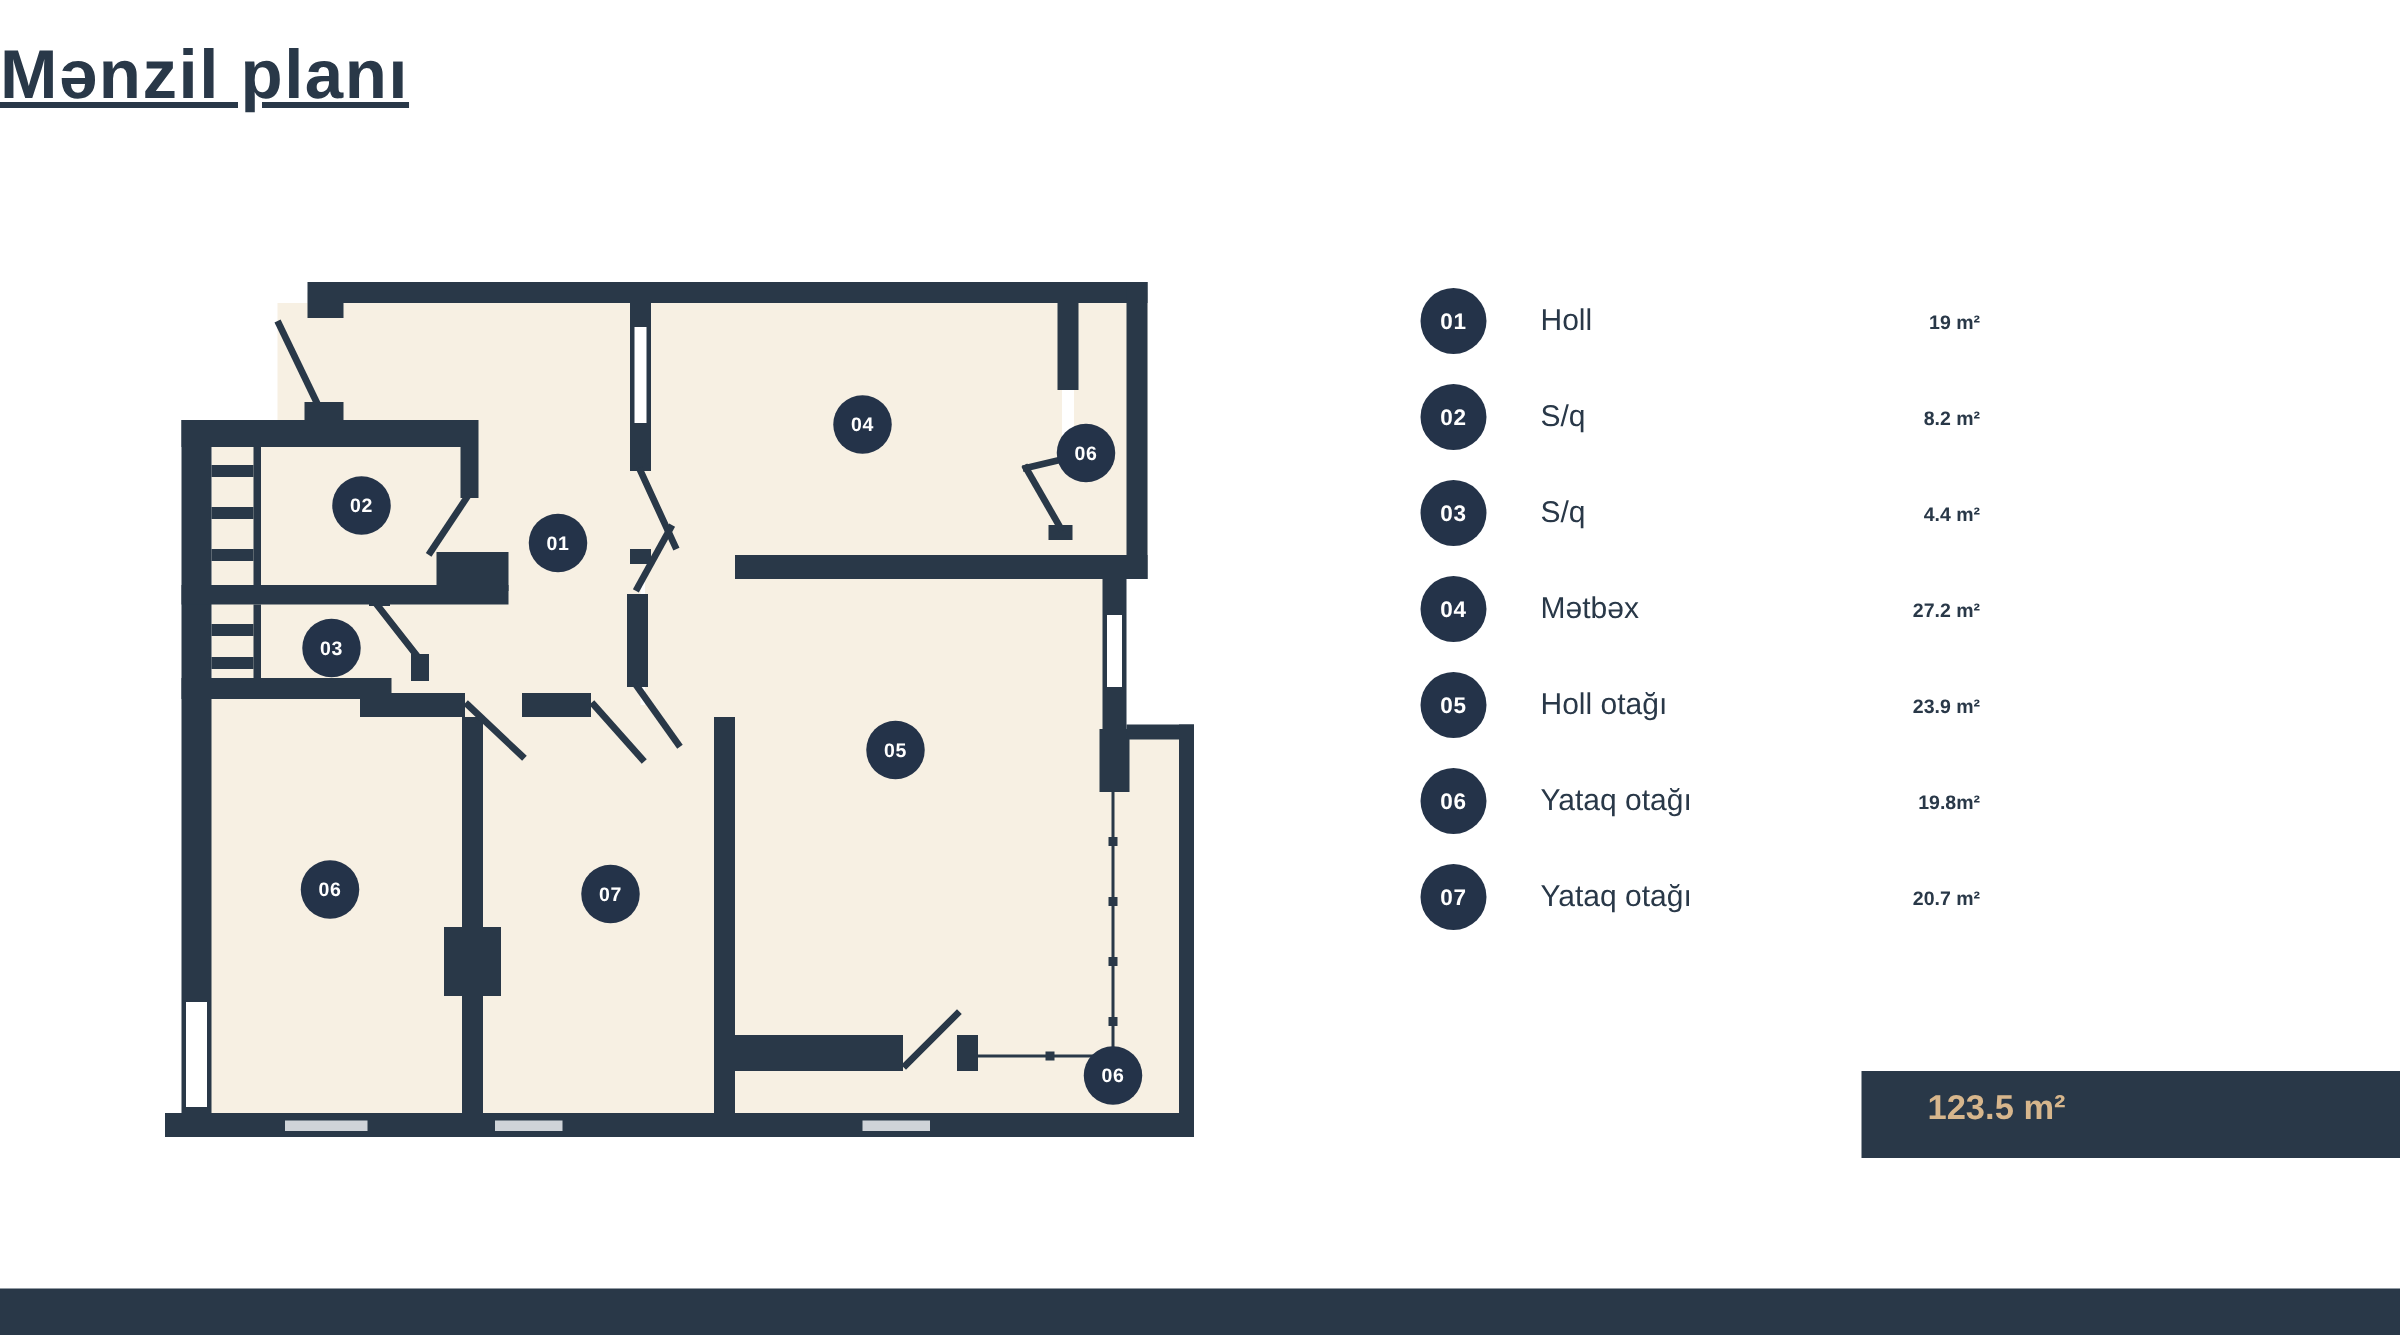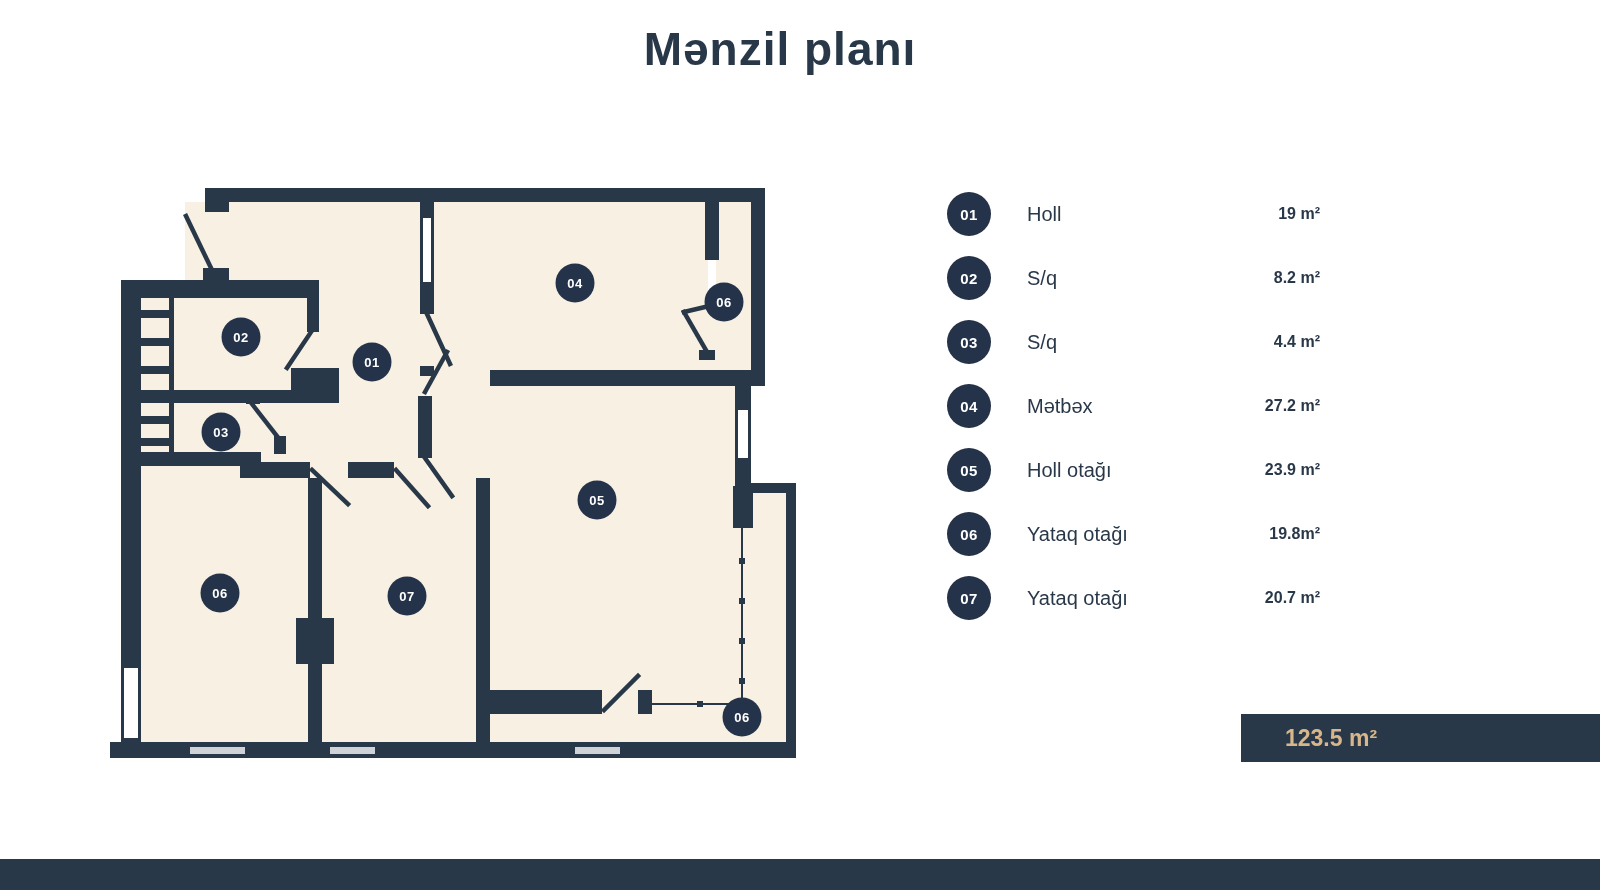--- a/index.html
+++ b/index.html
@@ -6,40 +6,40 @@
     --wall:#293848;
     --floor:#f7f0e3;
     --accent:#d7b68c;
     --badge:#243349;
   }
   *{margin:0;padding:0;box-sizing:border-box;}
   html,body{width:1600px;height:890px;background:#ffffff;overflow:hidden;
     font-family:"Liberation Sans",sans-serif;}
   .canvas{position:relative;width:1600px;height:890px;background:#fff;}
 
-  .page-title{position:absolute;top:22px;left:0;width:1560px;text-align:center;
-    font-size:46px;font-weight:800;letter-spacing:1px;color:var(--wall);}
+  .page-title{position:absolute;top:22px;left:0;width:1560px;text-align:left;
+    font-size:46px;font-weight:800;letter-spacing:1px;color:var(--wall);text-decoration:underline;}
 
   .plan-wrap{position:absolute;left:0;top:0;width:1600px;height:890px;}
   .plan-wrap svg{position:absolute;left:0;top:0;}
 
   .marker{position:absolute;width:39px;height:39px;border-radius:50%;
     background:var(--badge);color:#fff;font-size:13px;font-weight:700;
     display:flex;align-items:center;justify-content:center;
     transform:translate(-50%,-50%);letter-spacing:.5px;}
 
   .legend{position:absolute;left:947px;top:192px;width:373px;}
   .legend-row{display:flex;align-items:center;height:44px;margin-bottom:20px;}
   .legend-badge{width:44px;height:44px;border-radius:50%;background:var(--badge);
     color:#fff;font-size:15px;font-weight:700;display:flex;align-items:center;
     justify-content:center;flex:0 0 44px;letter-spacing:.5px;}
   .legend-label{margin-left:36px;font-size:20px;font-weight:400;color:var(--wall);}
-  .legend-area{margin-left:auto;font-size:16px;font-weight:600;color:var(--wall);}
-
-  .total-box{position:absolute;left:1241px;top:714px;width:359px;height:48px;
+  .legend-area{margin-left:auto;font-size:13px;font-weight:600;color:var(--wall);}
+
+  .total-box{position:absolute;left:1241px;top:714px;width:359px;height:58px;
     background:var(--wall);color:var(--accent);font-size:23px;font-weight:600;
     line-height:48px;padding-left:44px;}
 
   .footer-bar{position:absolute;left:0;top:859px;width:1600px;height:31px;
     background:var(--wall);}
 
   .w{fill:var(--wall);}
   .f{fill:var(--floor);}
   .d{stroke:var(--wall);stroke-width:4.5;stroke-linecap:square;fill:none;}
   .win{fill:#ffffff;}

